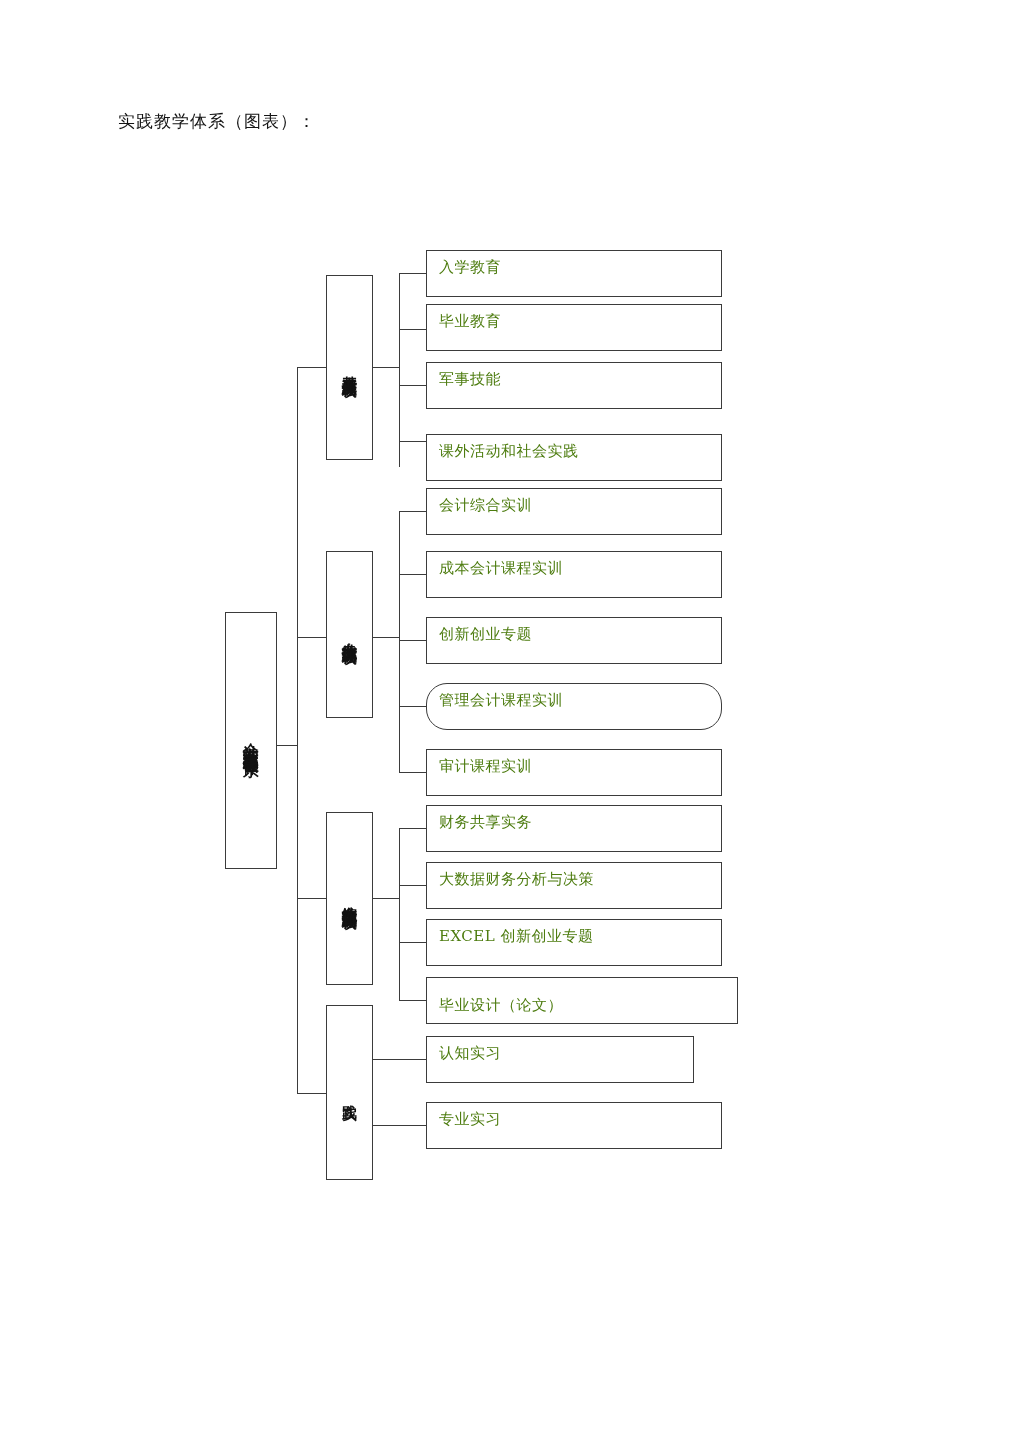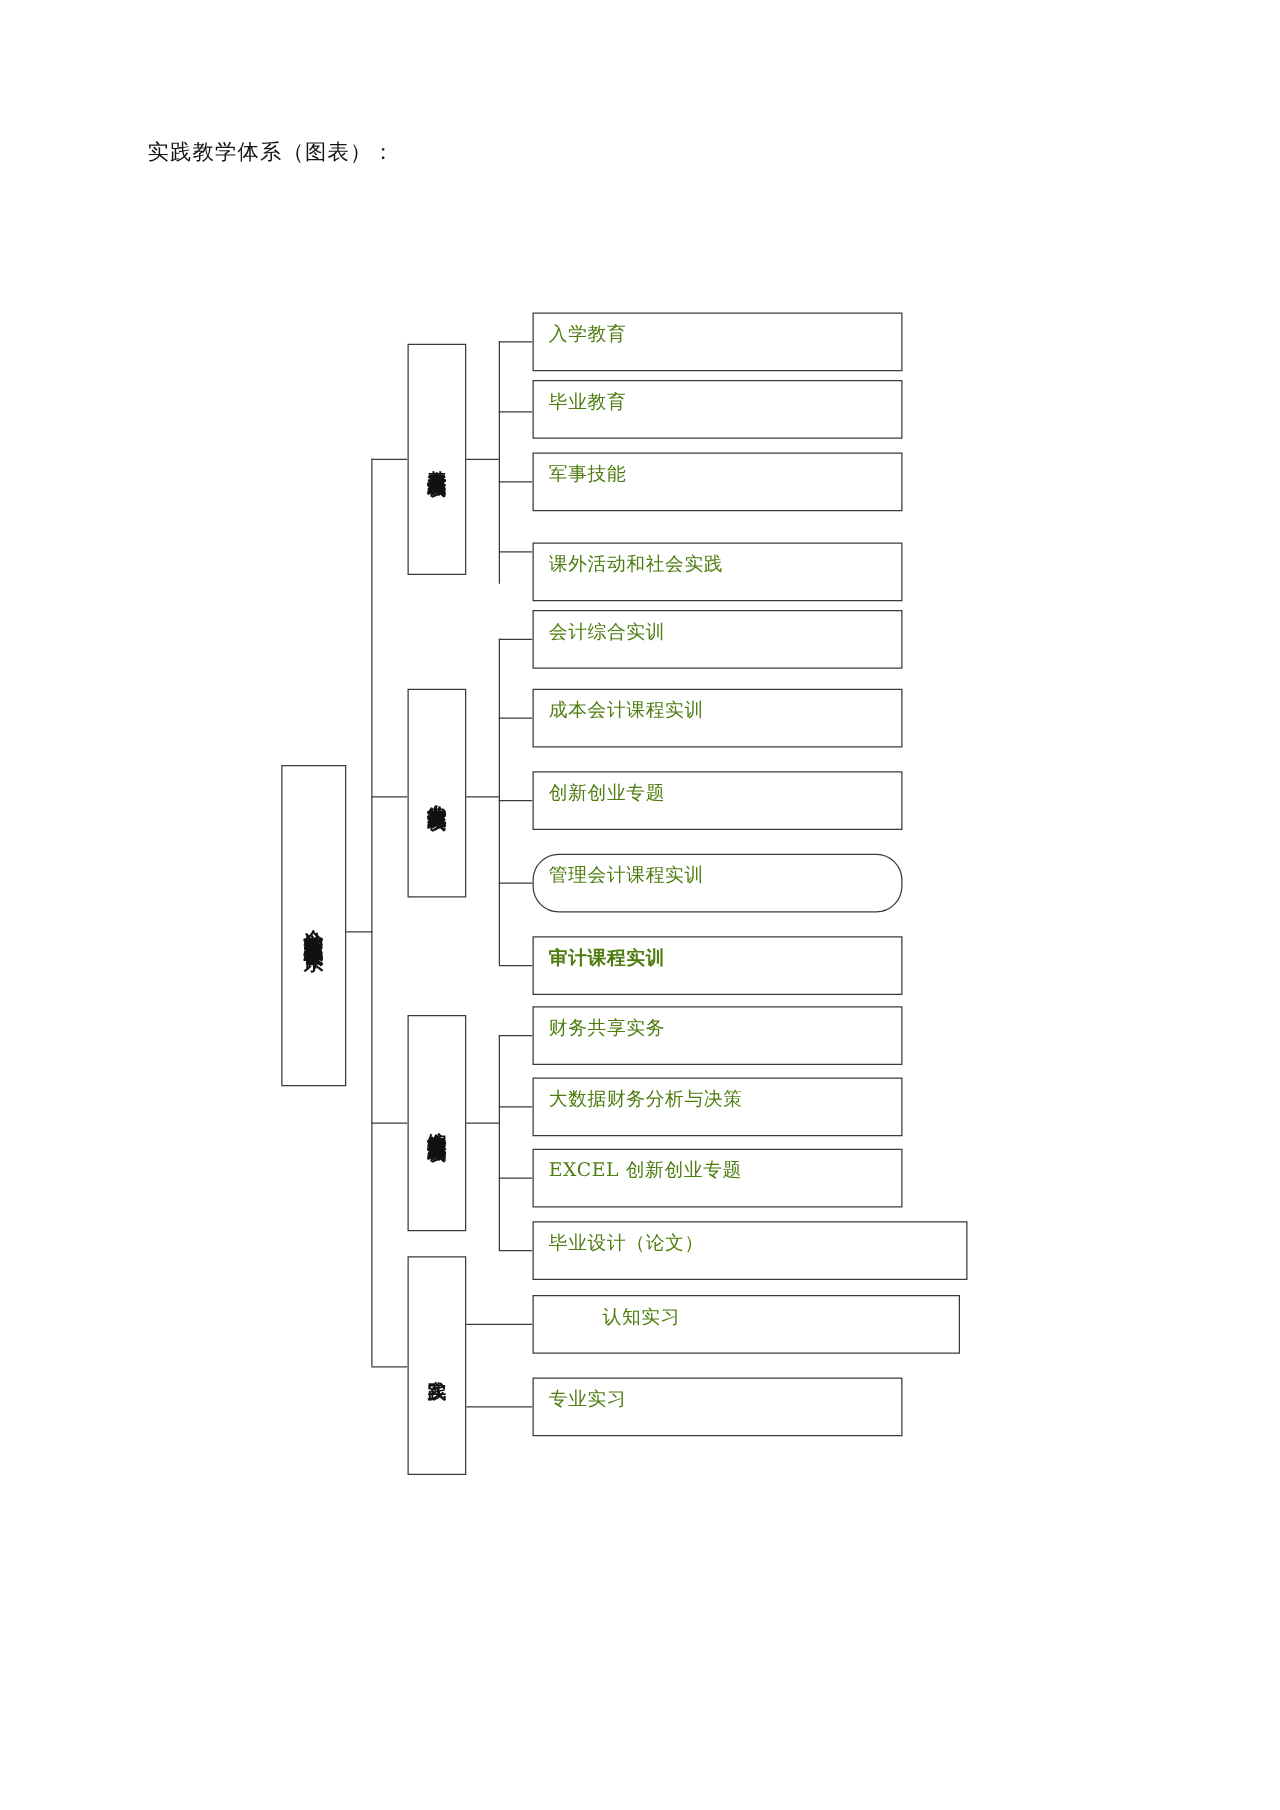--- a/index.html
+++ b/index.html
@@ -140,21 +140,21 @@
   <div class="box leaf-box" style="left:426px;top:617px;width:296px;height:47px;">
     <span class="leaf-label">创新创业专题</span>
   </div>
 
   <div class="hline" style="left:399px;top:706px;width:27px;"></div>
   <div class="box leaf-box" style="left:426px;top:683px;width:296px;height:47px;border-radius:21px;">
     <span class="leaf-label">管理会计课程实训</span>
   </div>
 
   <div class="hline" style="left:399px;top:772px;width:27px;"></div>
-  <div class="box leaf-box" style="left:426px;top:749px;width:296px;height:47px;font-weight:bold;">
+  <div class="box leaf-box" style="left:426px;top:749px;width:296px;height:47px;">
     <span class="leaf-label">审计课程实训</span>
   </div>
 
   <div class="hline" style="left:297px;top:898px;width:29px;"></div>
   <div class="box vbox" style="left:326px;top:812px;width:47px;height:173px;">
     <span class="vlabel">综合技能应用训练模块</span>
   </div>
   <div class="hline" style="left:373px;top:898px;width:26px;"></div>
   <div class="vline" style="left:399px;top:828px;height:172px;"></div>
 
@@ -167,31 +167,31 @@
   <div class="box leaf-box" style="left:426px;top:862px;width:296px;height:47px;">
     <span class="leaf-label">大数据财务分析与决策</span>
   </div>
 
   <div class="hline" style="left:399px;top:942px;width:27px;"></div>
   <div class="box leaf-box" style="left:426px;top:919px;width:296px;height:47px;">
     <span class="leaf-label">EXCEL 创新创业专题</span>
   </div>
 
   <div class="hline" style="left:399px;top:1000px;width:27px;"></div>
-  <div class="box leaf-box" style="left:426px;top:977px;width:348px;height:47px;">
+  <div class="box leaf-box" style="left:426px;top:977px;width:312px;height:47px;align-items:center;">
     <span class="leaf-label">毕业设计（论文）</span>
   </div>
 
   <div class="hline" style="left:297px;top:1093px;width:29px;"></div>
   <div class="box vbox" style="left:326px;top:1005px;width:47px;height:175px;">
     <span class="vlabel">实践</span>
   </div>
 
   <div class="hline" style="left:373px;top:1059px;width:53px;"></div>
-  <div class="box leaf-box" style="left:426px;top:1036px;width:342px;height:47px;padding-left:43px;">
+  <div class="box leaf-box" style="left:426px;top:1036px;width:268px;height:47px;">
     <span class="leaf-label">认知实习</span>
   </div>
 
   <div class="hline" style="left:373px;top:1125px;width:53px;"></div>
   <div class="box leaf-box" style="left:426px;top:1102px;width:296px;height:47px;">
     <span class="leaf-label">专业实习</span>
   </div>
 
 </div>
 

